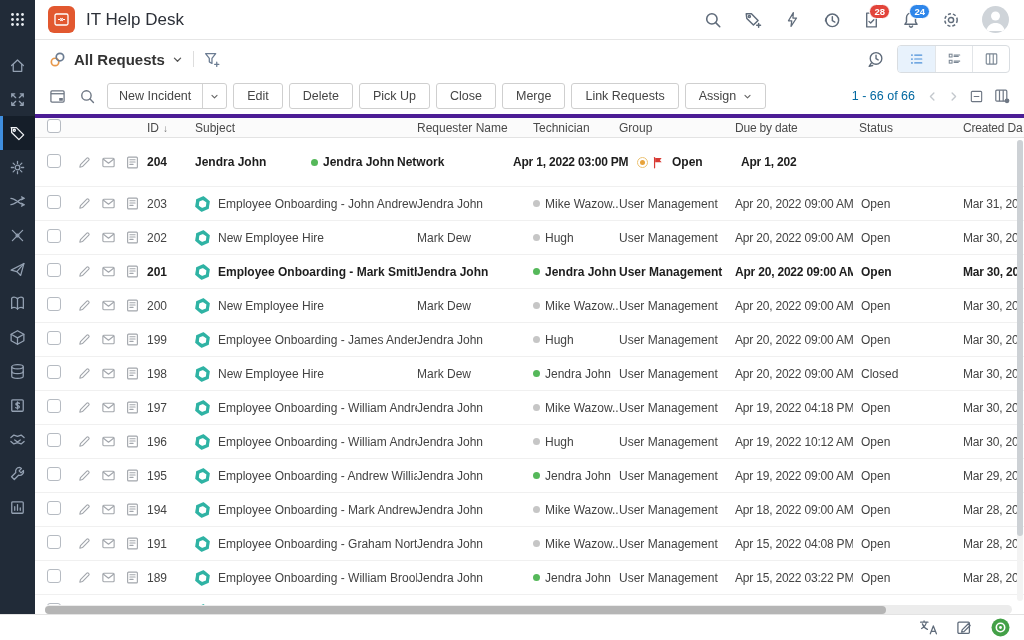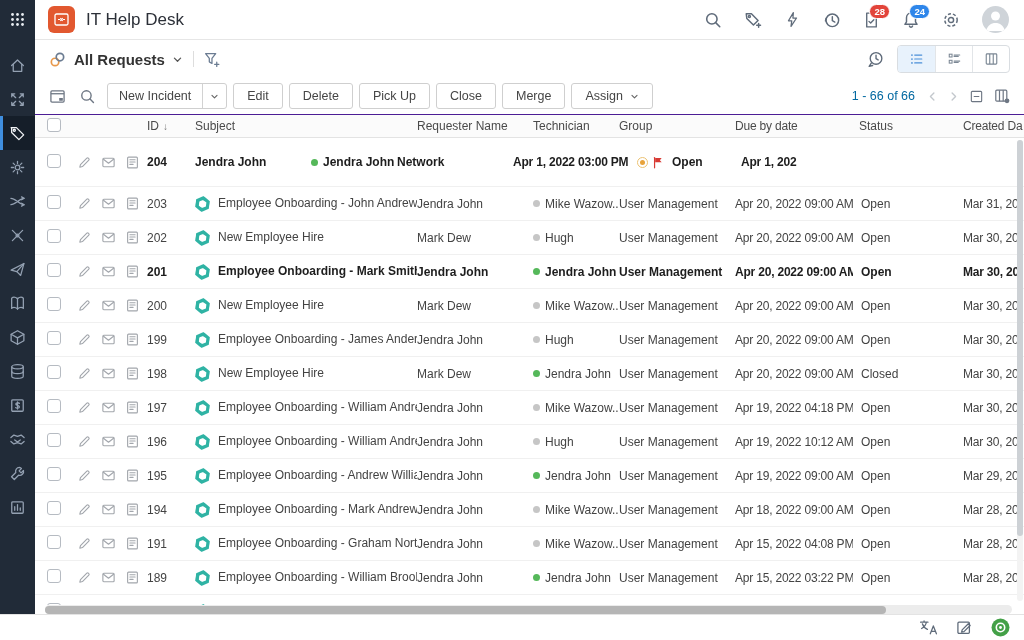--- a/index.html
+++ b/index.html
@@ -59,32 +59,32 @@
   .btn.split { padding:0; }
   .btn.split .split-label { padding:0 11px; }
   .btn.split .split-caret { border-left:1px solid #d2d2d2; width:24px; height:100%;
     display:flex; align-items:center; justify-content:center; color:#666; }
   .pager { margin-left:auto; display:flex; align-items:center; gap:10px; color:#6d7683; }
   .pager-text { font-size:12.5px; color:#0369a1; margin-right:2px; }
   .pg-chev { color:#c3c8cd; cursor:pointer; }
 
   
   .thead { height:24px; display:flex; align-items:center; background:#fbfbfb;
-    border-top:1px solid #4c1d95; border-bottom:1px solid #e3e3e3;
+    border-top:4px solid #4c1d95; border-bottom:1px solid #e3e3e3;
     font-size:12px; color:#4a4a4a; padding-left:12px; }
   .rows { flex:1; overflow:hidden; position:relative; }
   .row { display:flex; align-items:center; height:34px; border-bottom:1px solid #f0f0f0;
     font-size:12px; color:#434343; padding-left:12px; cursor:pointer; }
   .row.first { height:49px; }
   .row.unread { font-weight:700; color:#1d1d1d; }
   .cell { flex:none; overflow:hidden; white-space:nowrap; }
   .c-cb { width:30px; }
   .c-act { width:70px; display:flex; gap:9px; color:#a2a6ac; }
   .c-id { width:48px; }
-  .c-subj { width:222px; display:flex; align-items:center; gap:8px; }
+  .c-subj { width:222px; display:flex; align-items:flex-end; gap:8px; }
   .subj-text { white-space:nowrap; overflow:hidden; line-height:15px; }
   .row.first .subj-text { white-space:normal; }
   .c-req { width:116px; }
   .c-tech { width:86px; display:flex; align-items:center; gap:5px; }
   .c-grp { width:106px; }
   .c-due { width:128px; padding-left:10px; letter-spacing:-0.2px; }
   .c-stat { width:96px; display:flex; align-items:center; gap:4px;margin-left:6px; }
   .c-created { flex:1; padding-left:8px; letter-spacing:-0.2px; }
   .checkbox { width:14px; height:14px; border:1px solid #b6bbc2; border-radius:3px;
     background:#fff; display:inline-block; cursor:pointer; }
@@ -378,20 +378,23 @@
           <span>Delete</span>
         </div>
       <div class="btn">
           <span>Pick Up</span>
         </div>
       <div class="btn">
           <span>Close</span>
         </div>
       <div class="btn">
           <span>Merge</span>
+        </div>
+      <div class="btn">
+          <span>Link Requests</span>
         </div>
       <div class="btn">
           <span>Assign</span>
           <span class="caret">
             <svg width="9" height="9" viewBox="0 0 16 16" fill="none" stroke="currentColor" stroke-width="2" stroke-linecap="round" stroke-linejoin="round">
               <path d="M3.5 6 8 10.5 12.5 6"></path>
             </svg>
           </span>
         </div>
       <div class="pager">

